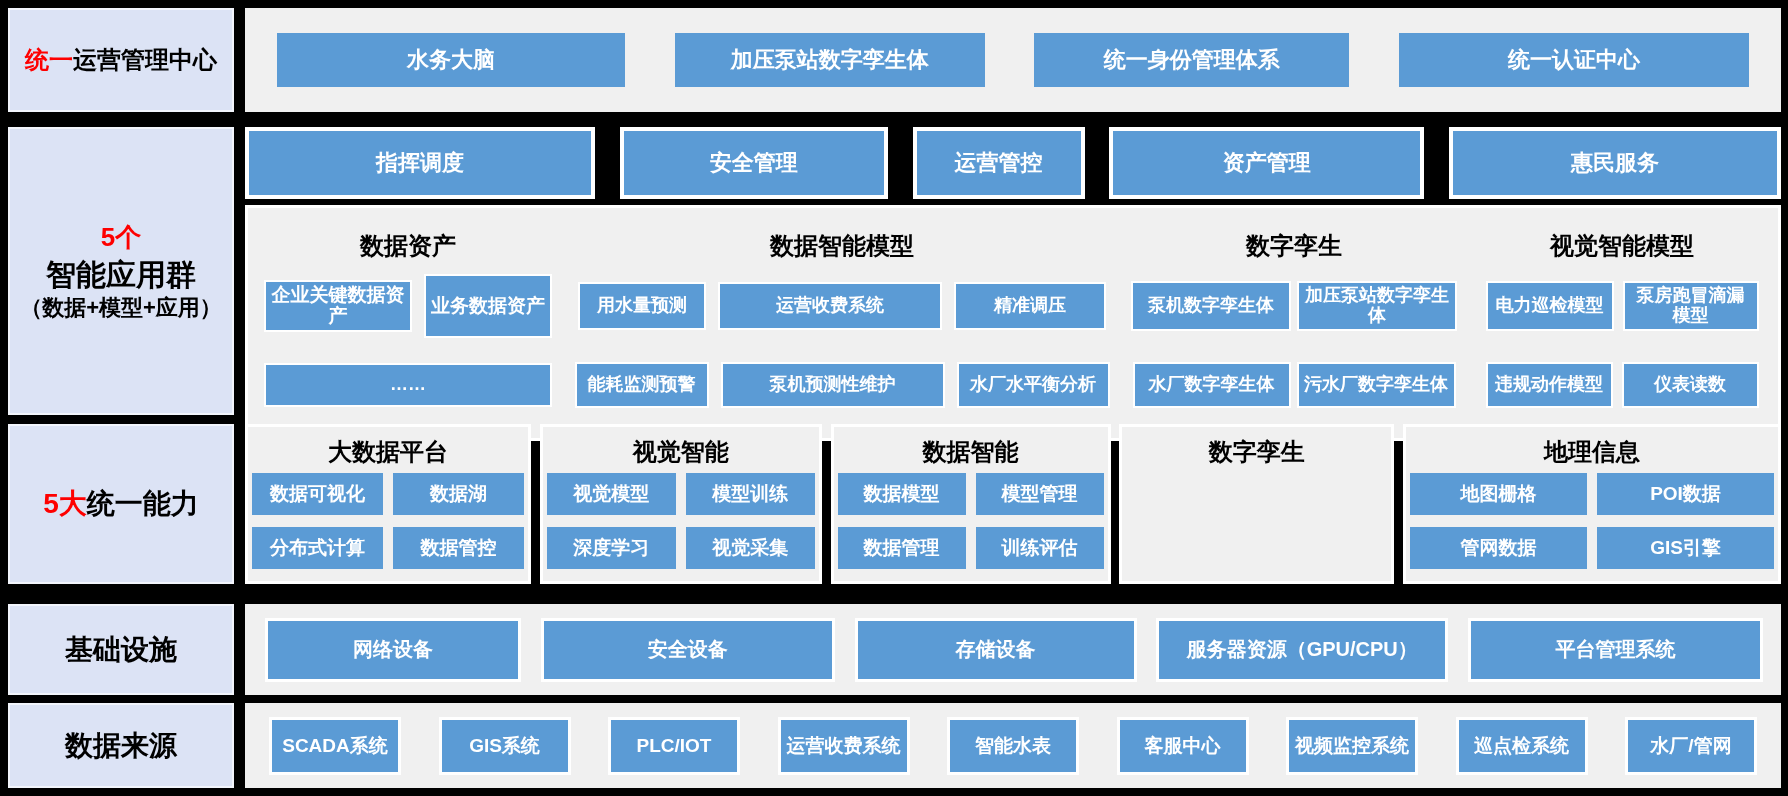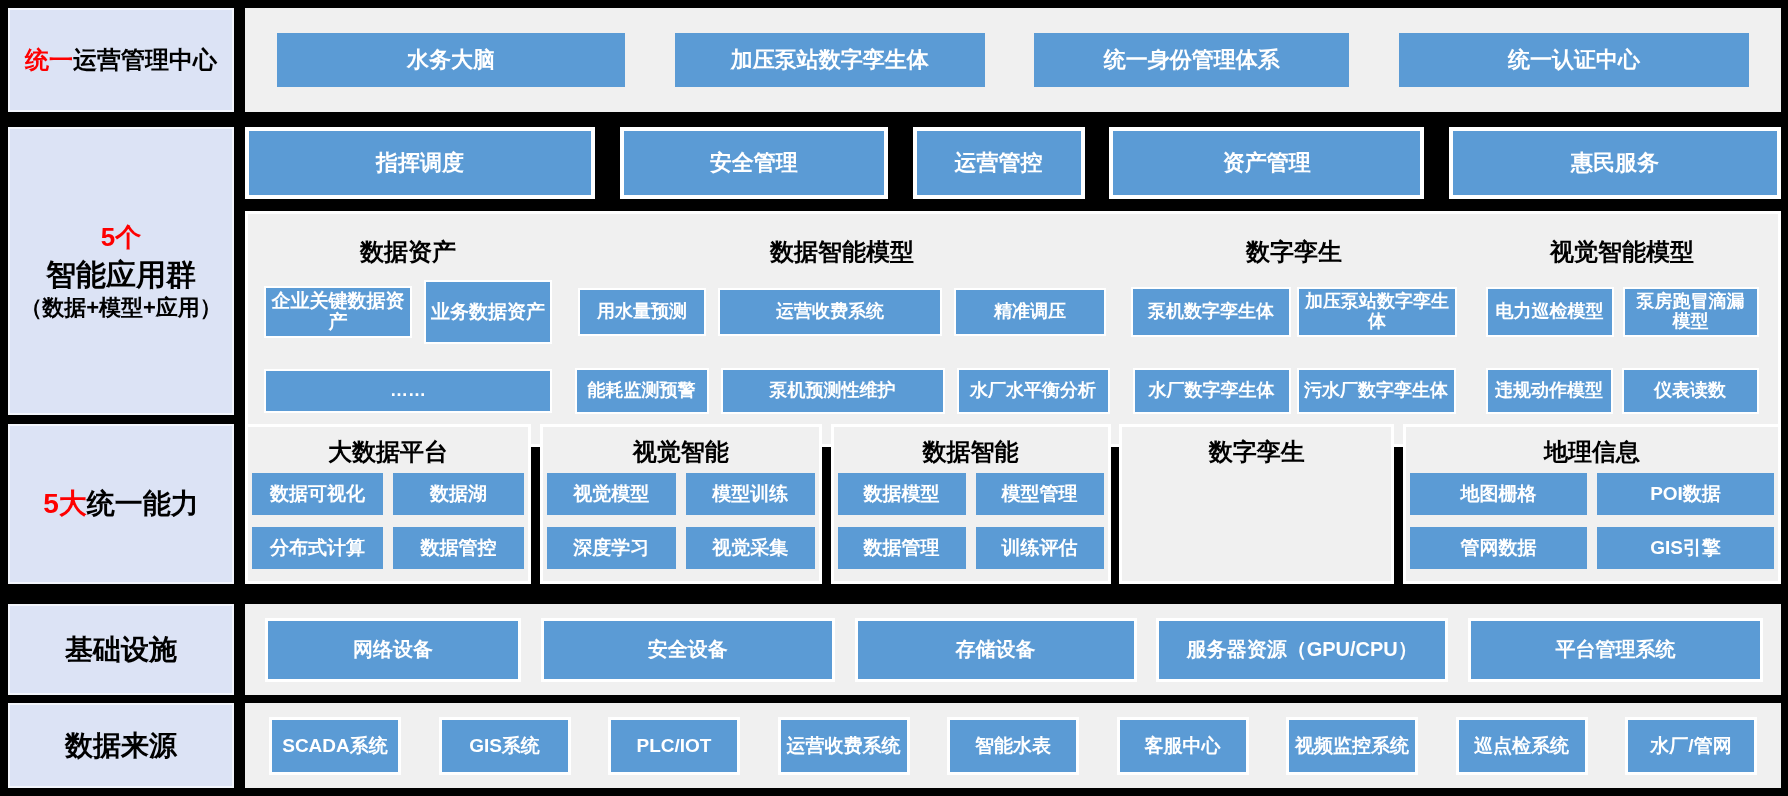--- a/index.html
+++ b/index.html
@@ -19,21 +19,21 @@
   .bluebox{background:#5b9bd5;color:#fff;font-weight:bold;display:flex;align-items:center;
            justify-content:center;text-align:center;box-sizing:border-box;line-height:1.15;flex:none;}
   
   .r1 .body{background:#f0f0f0;display:flex;align-items:center;justify-content:space-between;padding:0 32px;}
   .r1 .bluebox{height:54px;font-size:22px;}
   .lbl1{font-size:24px;}
   
   .r2 .body{display:flex;flex-direction:column;}
   .hdr{height:76px;display:flex;justify-content:space-between;align-items:flex-start;}
   .hdr .bluebox{border:4px solid #fff;height:72px;font-size:22px;}
-  .r2-panel{flex:1;margin-top:12px;background:#f0f0f0;border:3px solid #fff;display:flex;
+  .r2-panel{flex:1;margin-top:6px;background:#f0f0f0;border:3px solid #fff;display:flex;
             justify-content:space-between;padding:16px 10px;box-sizing:border-box;}
   .grp{display:flex;flex-direction:column;flex:none;}
   .grp-title{height:38px;display:flex;align-items:flex-end;justify-content:center;
              font-size:24px;font-weight:bold;padding-bottom:2px;color:#000;}
   .grp-row{display:flex;justify-content:center;align-items:center;gap:12px;}
   .grp-row1{height:84px;}
   .grp-row2{height:74px;}
   .sbox{border:2px solid #fff;font-size:18px;background:#5b9bd5;color:#fff;font-weight:bold;
         display:flex;align-items:center;justify-content:center;text-align:center;
         box-sizing:border-box;line-height:1.1;padding:2px 4px;flex:none;}

